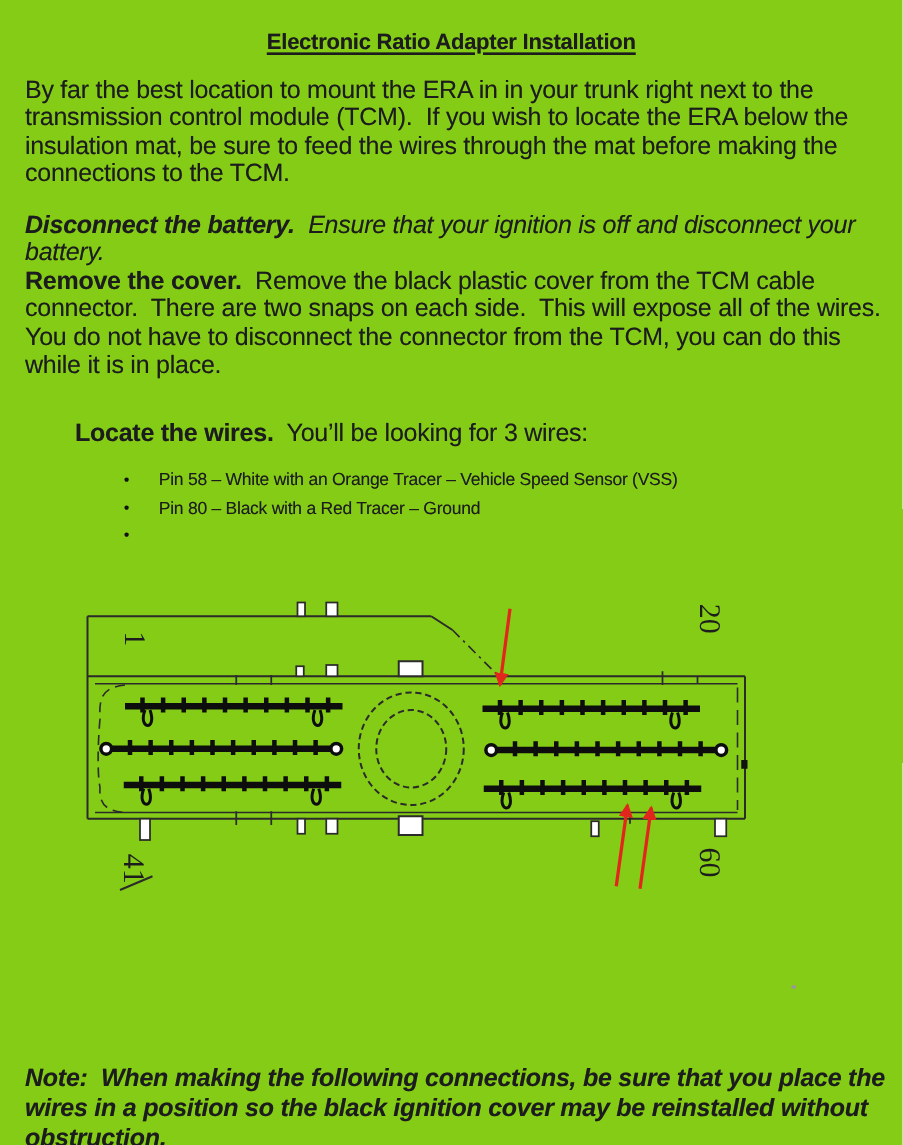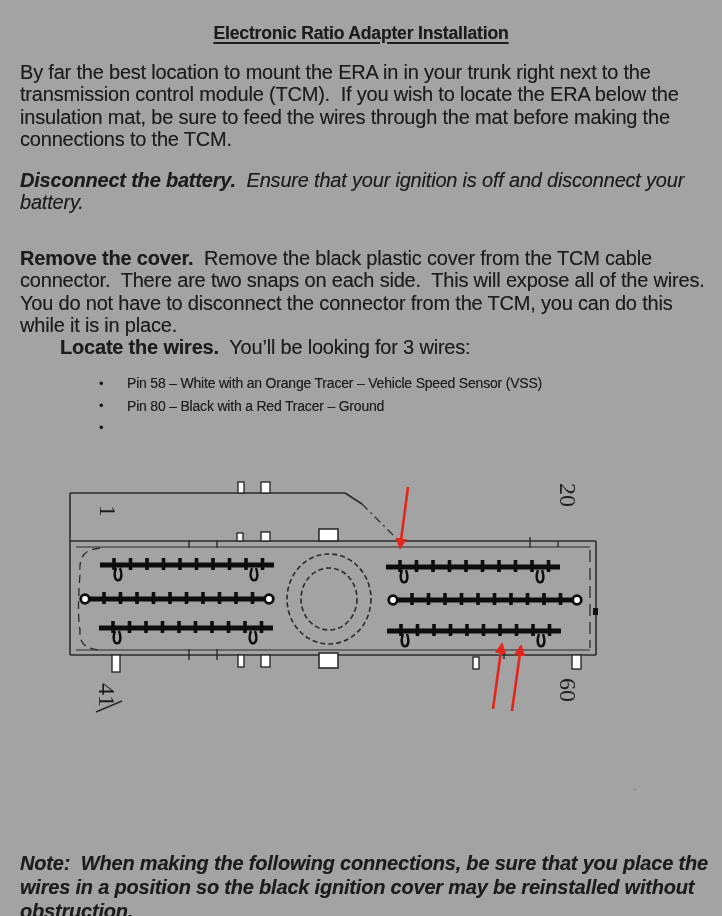--- a/index.html
+++ b/index.html
@@ -1,34 +1,34 @@
 <!DOCTYPE html>
 <html><head>
 <meta charset="utf-8">
 <style>
   html,body{margin:0;padding:0;background:#ffffff;}
   .page{
-    position:relative;width:722px;height:916px;background:#a3a3a3;overflow:hidden;
+    position:relative;width:722px;height:916px;background:#84cc16;overflow:hidden;
     font-family:"Liberation Sans",sans-serif;color:#1c1c1e;
   }
   .txt{
     position:absolute;margin:0;font-size:20px;line-height:22.4px;
     letter-spacing:-0.2px;white-space:pre-wrap;
     text-shadow:0 0 .4px rgba(20,20,20,.45);
   }
   .lead{font-weight:bold;}
   .title{
     position:absolute;top:23px;left:0;width:100%;margin:0;text-align:center;
     font-size:17.6px;font-weight:bold;letter-spacing:-0.2px;
     text-shadow:0 0 .4px rgba(20,20,20,.5);
   }
   .title span{text-decoration:underline;text-underline-offset:3px;text-decoration-thickness:1.5px;}
   .intro{top:61px;left:20px;width:690px;}
   .s0{top:169px;left:20px;width:690px;font-style:italic;}
-  .s1{top:247px;left:20px;width:690px;}
+  .s1{top:214px;left:20px;width:690px;}
   .s2{top:336px;left:20px;width:690px;margin-left:40px;}
   .bullets{position:absolute;top:372px;left:99px;}
   .brow{display:flex;height:22.4px;align-items:center;}
   .dot{width:28px;font-size:13px;color:#111;}
   .btxt{font-size:14px;letter-spacing:-0.2px;text-shadow:0 0 .4px rgba(20,20,20,.45);}
   .diagram{position:absolute;top:480px;left:0;}
   .artifact{position:absolute;left:633px;top:788px;width:4px;height:3px;background:#999;border-radius:50%;}
   .note{top:851px;left:20px;width:690px;font-style:italic;line-height:24px;}
   .note span{font-weight:bold;}
   .corner-num{font-family:"Liberation Serif","DejaVu Serif",serif;font-size:24px;fill:#1d1d1d;}

